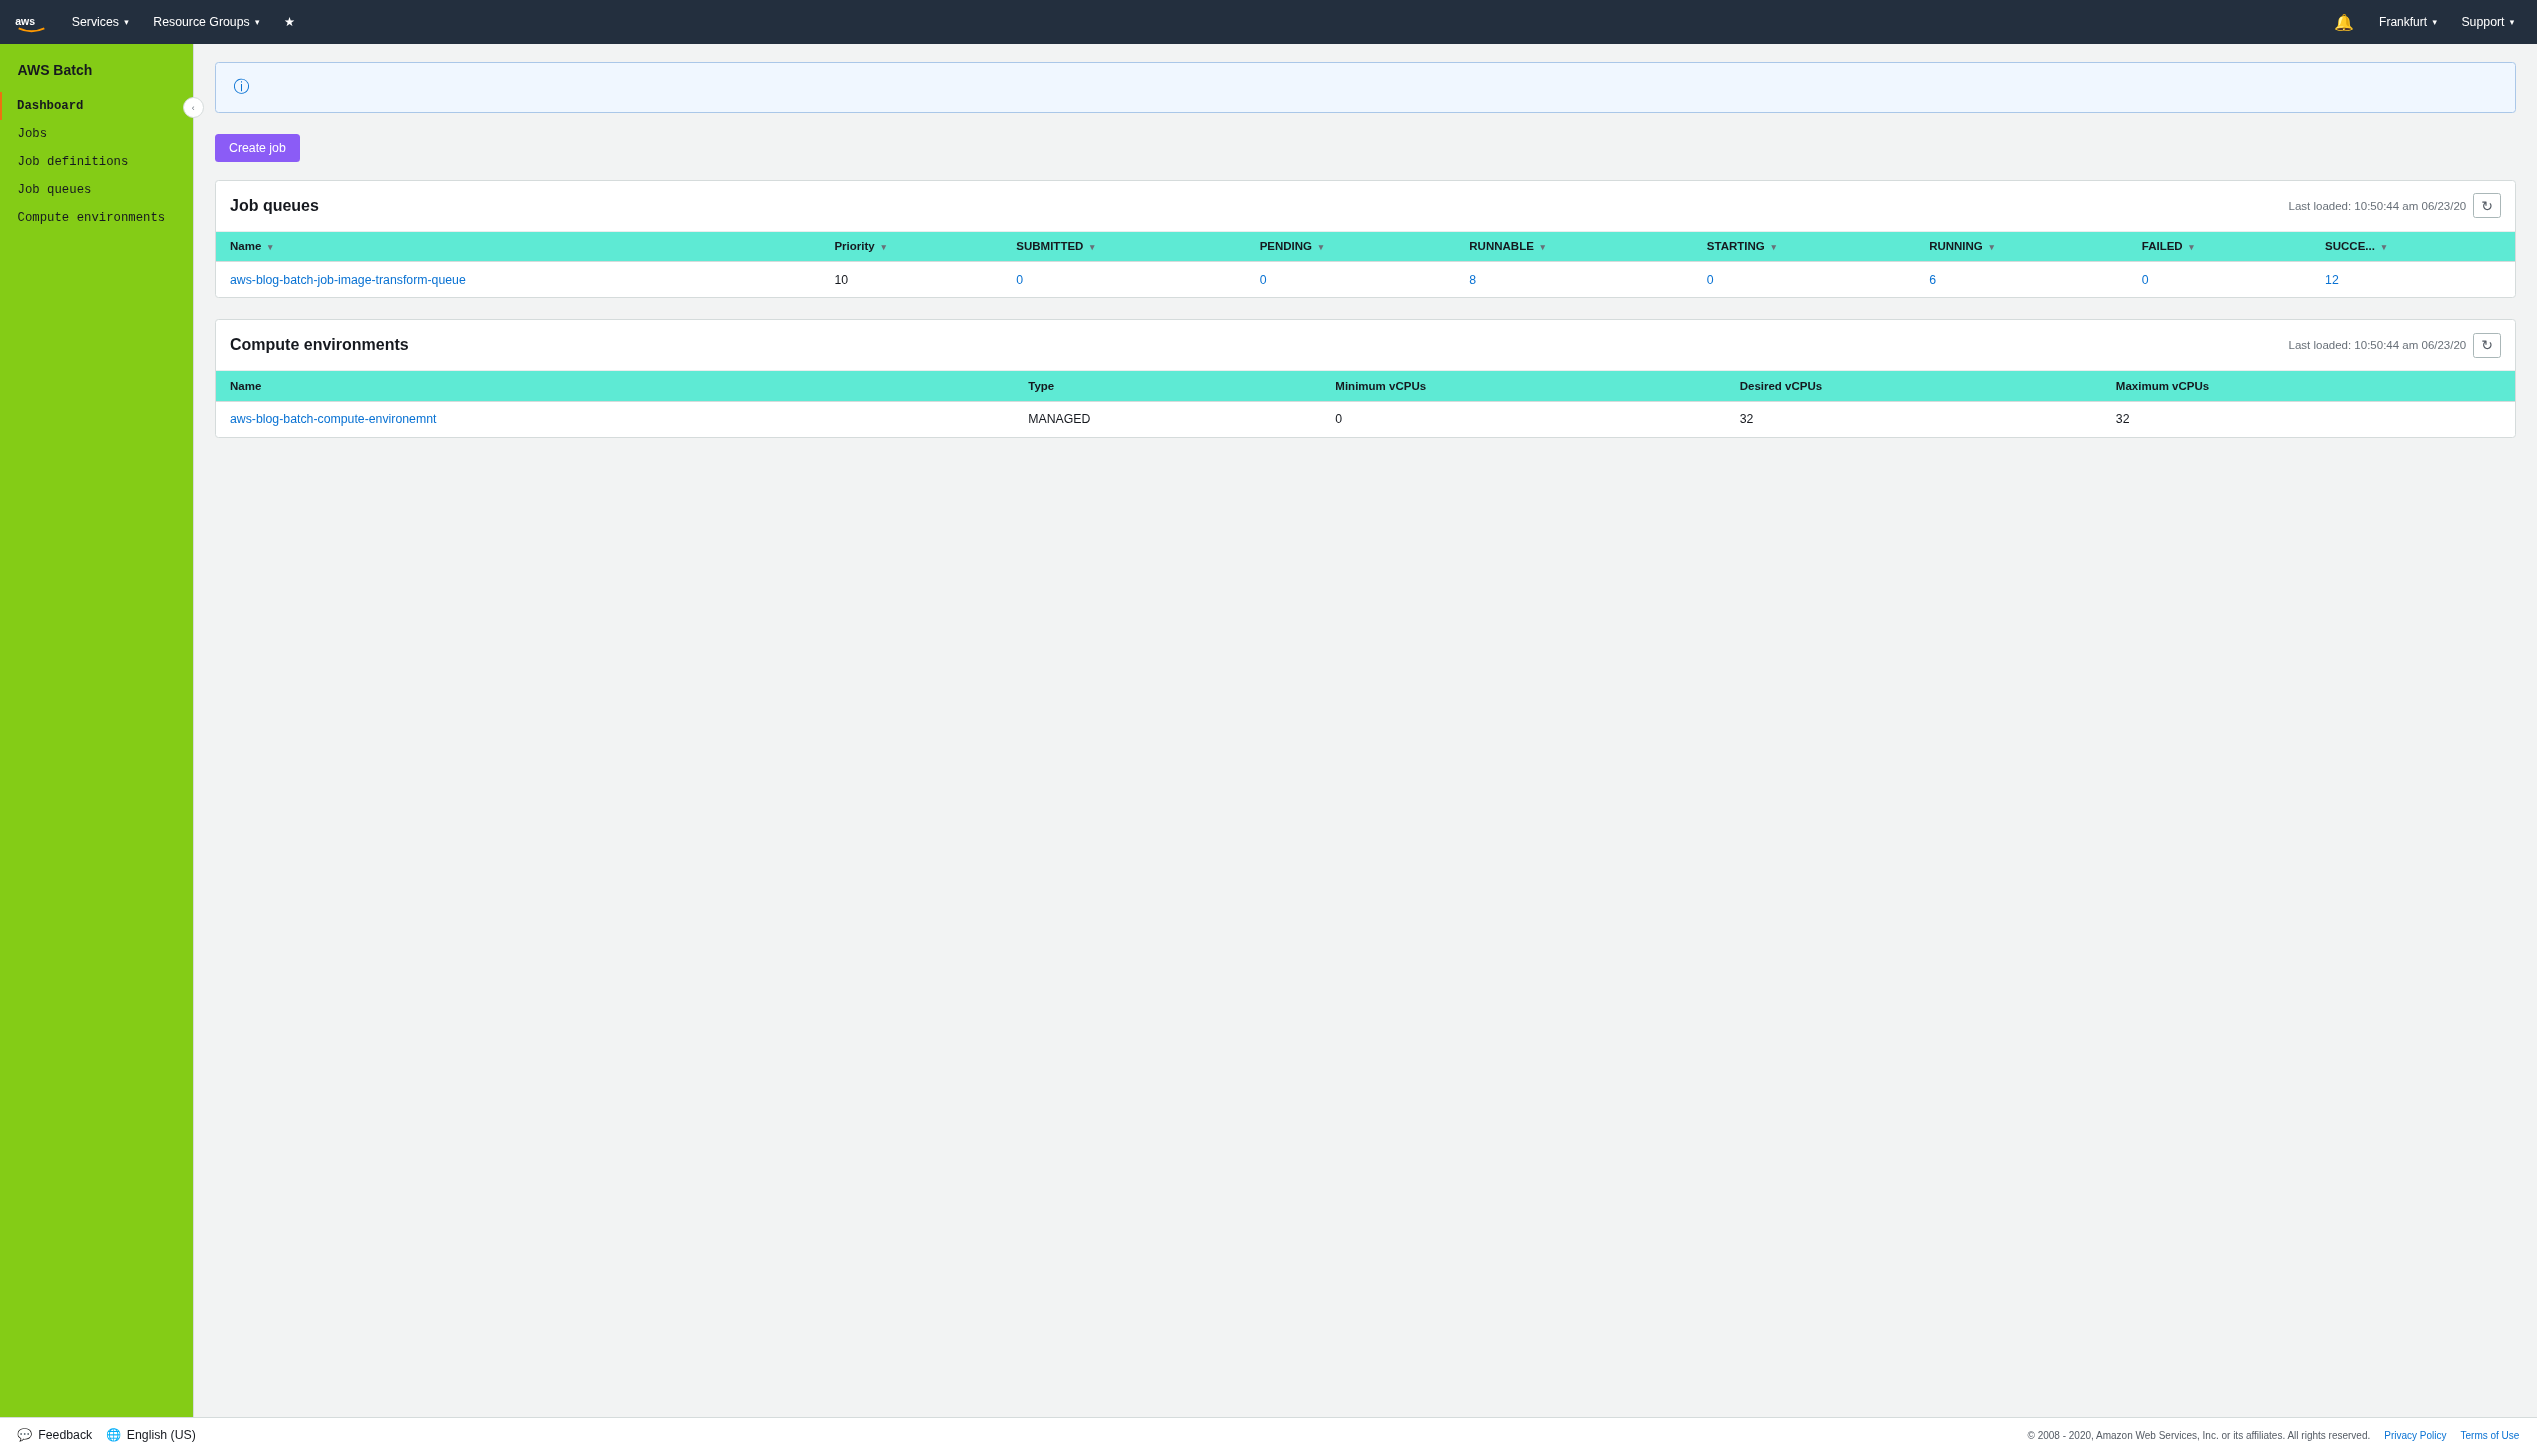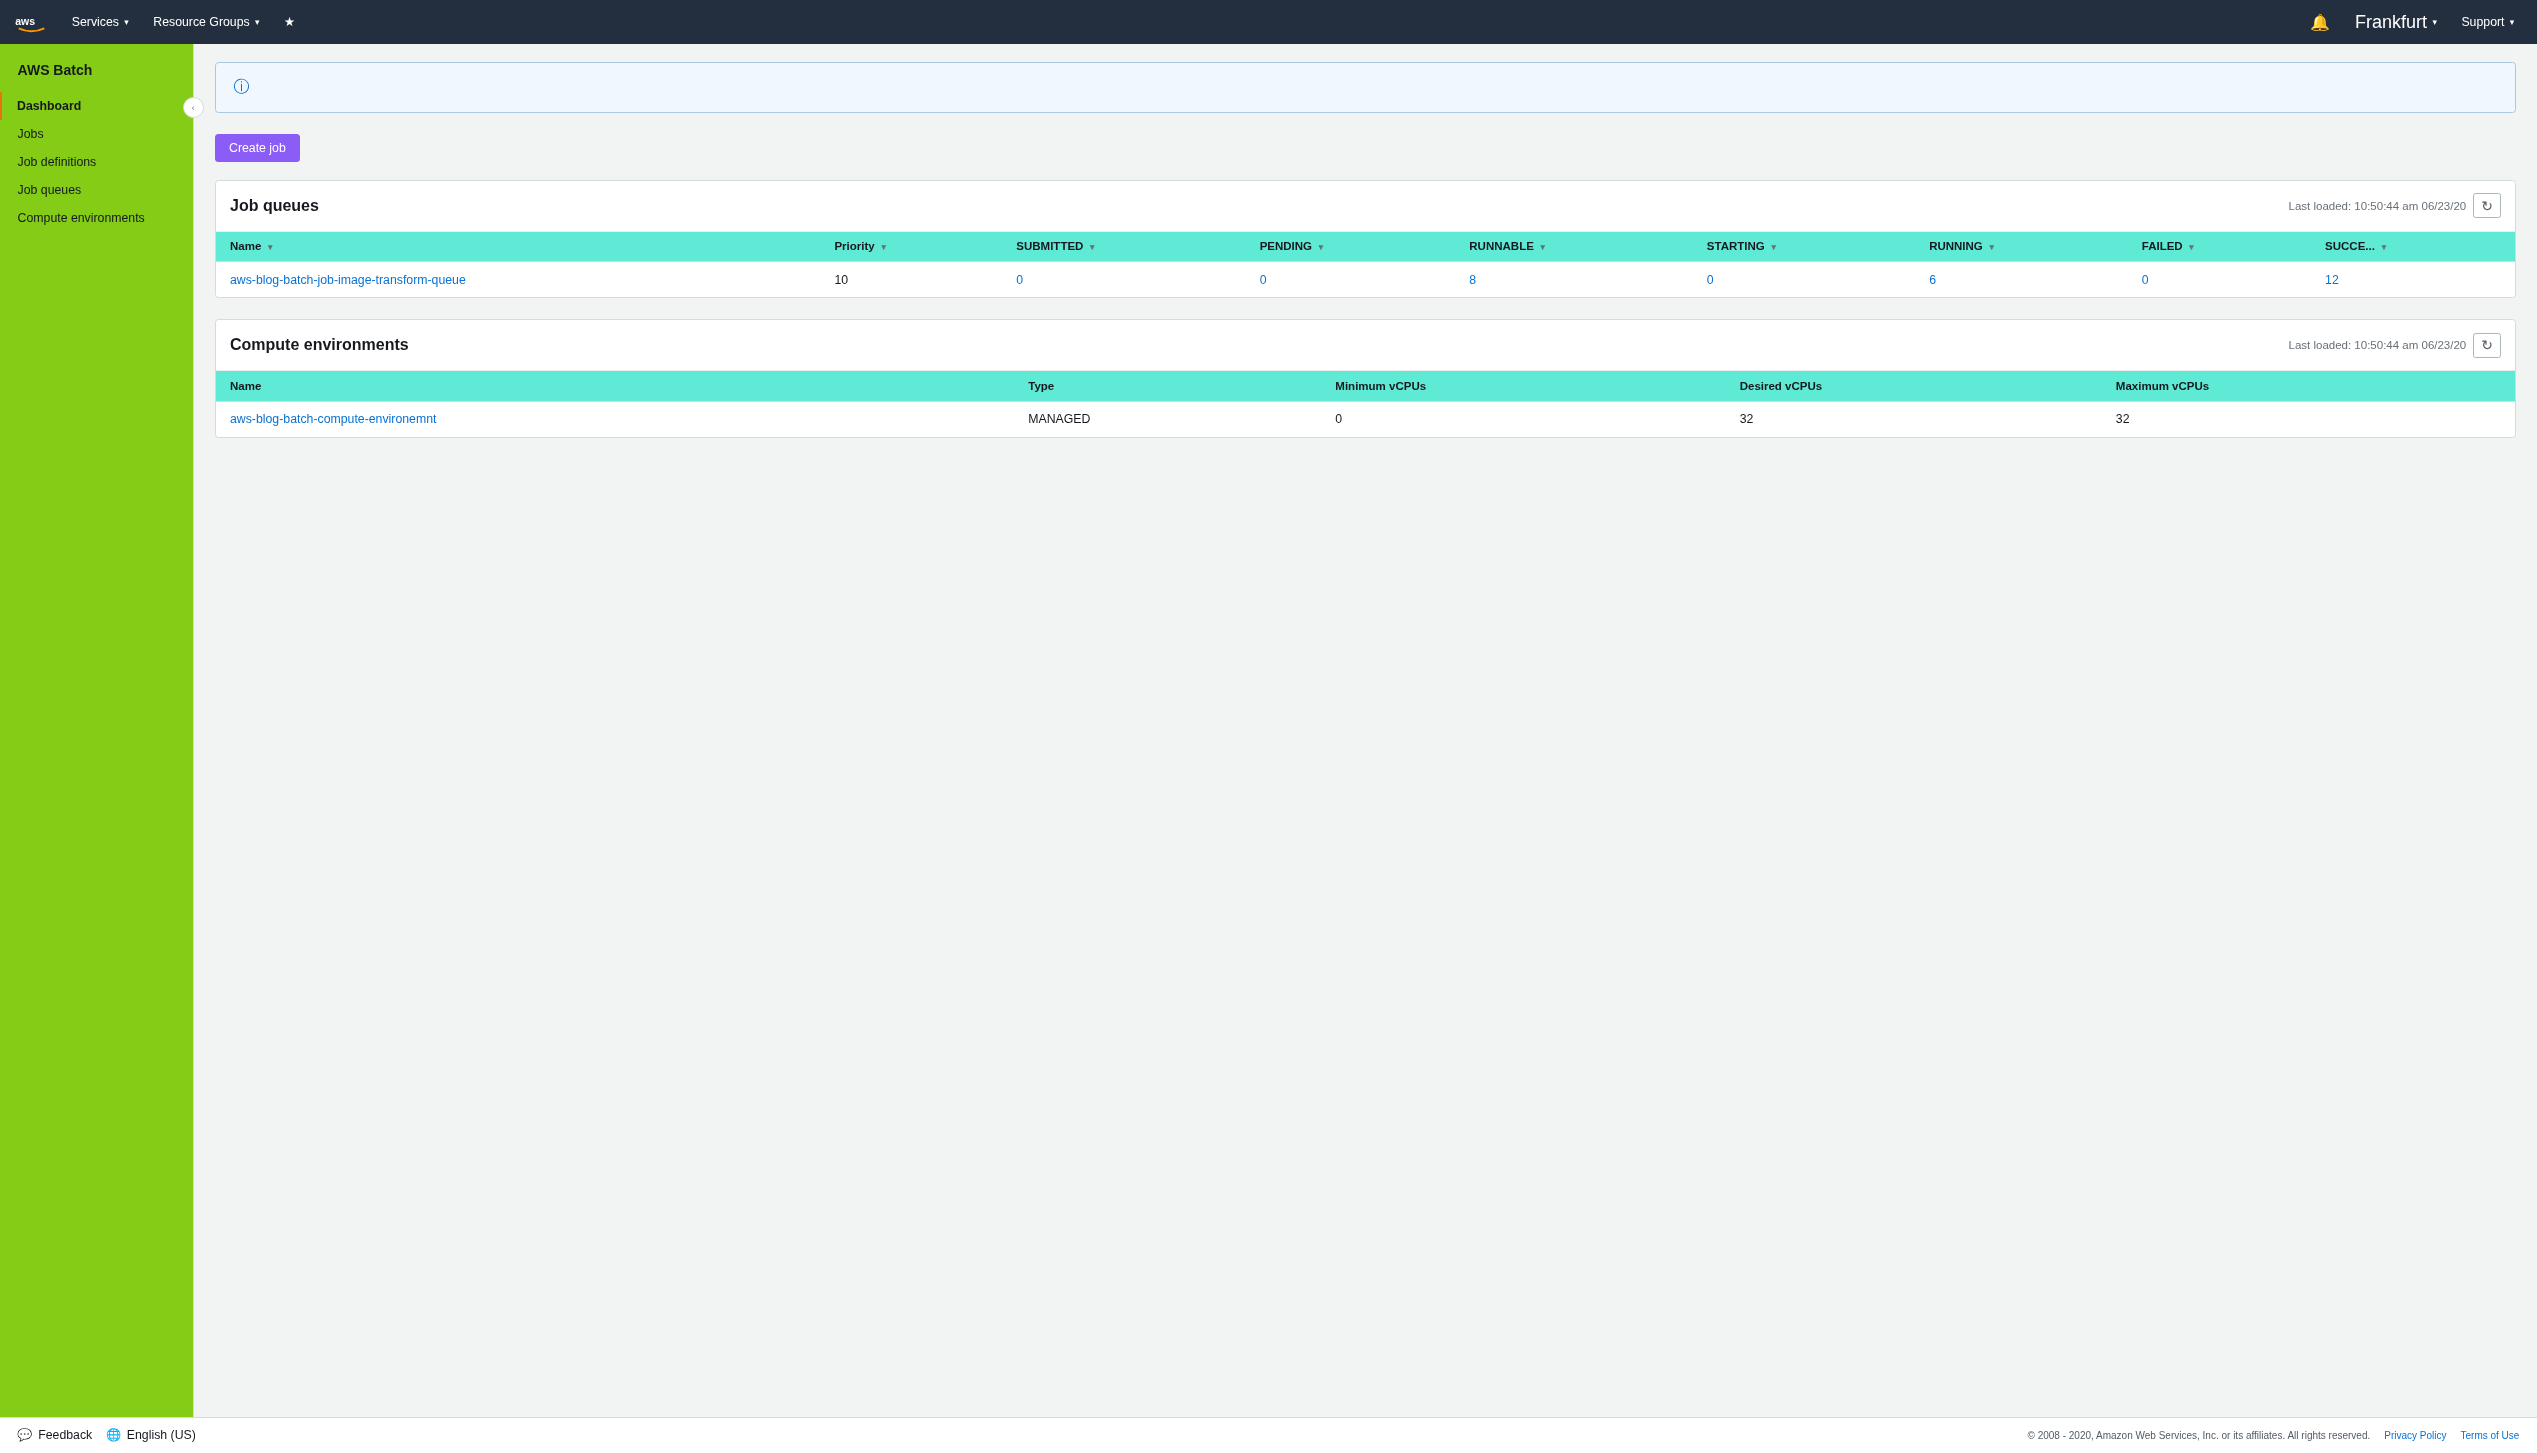--- a/index.html
+++ b/index.html
@@ -51,21 +51,21 @@
     }
     .nav-region {
       background: none;
       border: none;
       color: #fff;
       cursor: pointer;
       display: flex;
       align-items: center;
       gap: 3.5px;
       padding: 5.3px 8.8px;
-      font-size: 18px;
+      font-size: 12px;
     }
     .nav-support {
       background: none;
       border: none;
       color: #fff;
       cursor: pointer;
       display: flex;
       align-items: center;
       gap: 3.5px;
       padding: 5.3px 8.8px;
@@ -96,20 +96,21 @@
     }
     .sidebar-nav {
       list-style: none;
     }
     .sidebar-nav li a {
       display: block;
       padding: 7px 17.6px;
       color: #16191f;
       text-decoration: none;
       font-size: 12.3px;
+      font-family: Liberation Mono, monospace;
     }
     .sidebar-nav li.active a {
       color: #16191f;
       font-weight: 700;
       border-left: 2.6px solid #ec7211;
       padding-left: 15px;
     }
     .sidebar-collapse-btn {
       position: absolute;
       right: -10.6px;

